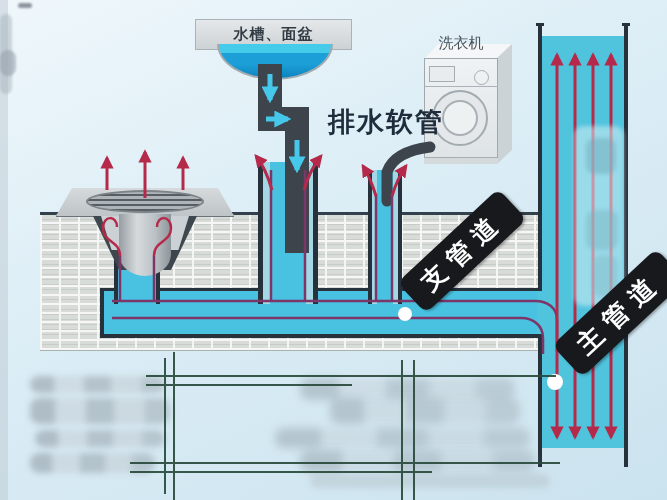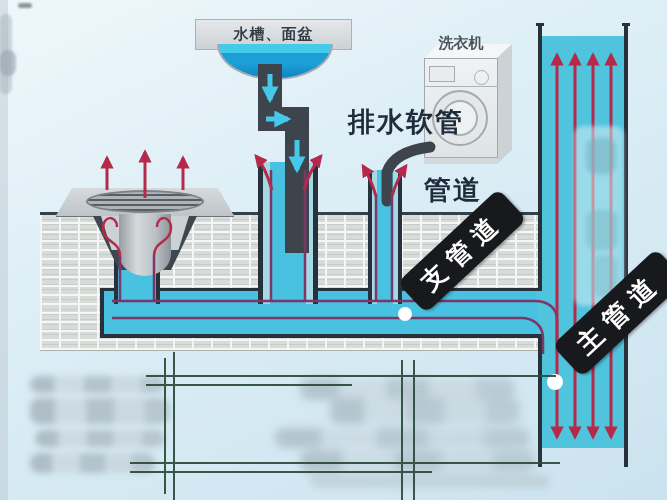--- a/index.html
+++ b/index.html
@@ -72,25 +72,25 @@
   .wm-inset{left:429px;top:66px;width:26px;height:16px;border:1px solid #a5adb2;background:#e8ecee;}
   .wm-knob{left:474px;top:70px;width:15px;height:15px;border-radius:50%;
     border:1px solid #a5adb2;background:#eef1f2;}
   .wm-door{left:432px;top:90px;width:56px;height:56px;border-radius:50%;
     border:2px solid #a2abb0;background:#e4e8ea;}
   .wm-door-in{left:442px;top:100px;width:36px;height:36px;border-radius:50%;
     border:2px solid #a9b1b6;background:#eef1f2;}
   .wm-base{left:424px;top:157px;width:74px;height:7px;background:#d4d9dc;border-top:1px solid #a5adb2;}
 
   
-  .lbl{color:#1e2c3c;font-weight:bold;white-space:nowrap;margin-left:20px;}
+  .lbl{color:#1e2c3c;font-weight:bold;white-space:nowrap;}
   .lbl-hose{left:328px;top:104px;font-size:27px;letter-spacing:2px;}
   .lbl-pipe{left:404px;top:172px;font-size:27px;letter-spacing:2px;}
   .lbl-washer{left:424px;top:34px;width:74px;text-align:center;
-    font-size:15px;font-weight:bold;color:#4a545c;}
+    font-size:15px;font-weight:normal;color:#4a545c;}
   .title{left:176px;top:400px;width:232px;text-align:center;
     font-size:32px;font-weight:bold;color:#2fa7e0;
     text-shadow:0 0 3px rgba(255,255,255,.9);letter-spacing:1px;}
 
   
   .tag{background:#17191c;border-radius:9px;color:#fff;font-weight:bold;
     display:flex;align-items:center;justify-content:center;
     box-shadow:1px 2px 3px rgba(0,0,0,.35);}
   .tag-branch{left:393px;top:230px;width:138px;height:42px;font-size:25px;
     letter-spacing:9px;transform:rotate(-43deg);}
@@ -240,16 +240,15 @@
   </svg>
 
   <div class="abs tag tag-branch">
     <span>支管道</span>
   </div>
   <div class="abs tag tag-main">
     <span>主管道</span>
   </div>
 
   <div class="abs lbl lbl-hose">排水软管</div>
-  <div class="abs lbl lbl-pipe">管道</div>
   <div class="abs lbl-washer">洗衣机</div>
 
 </div>
 
 </body></html>

